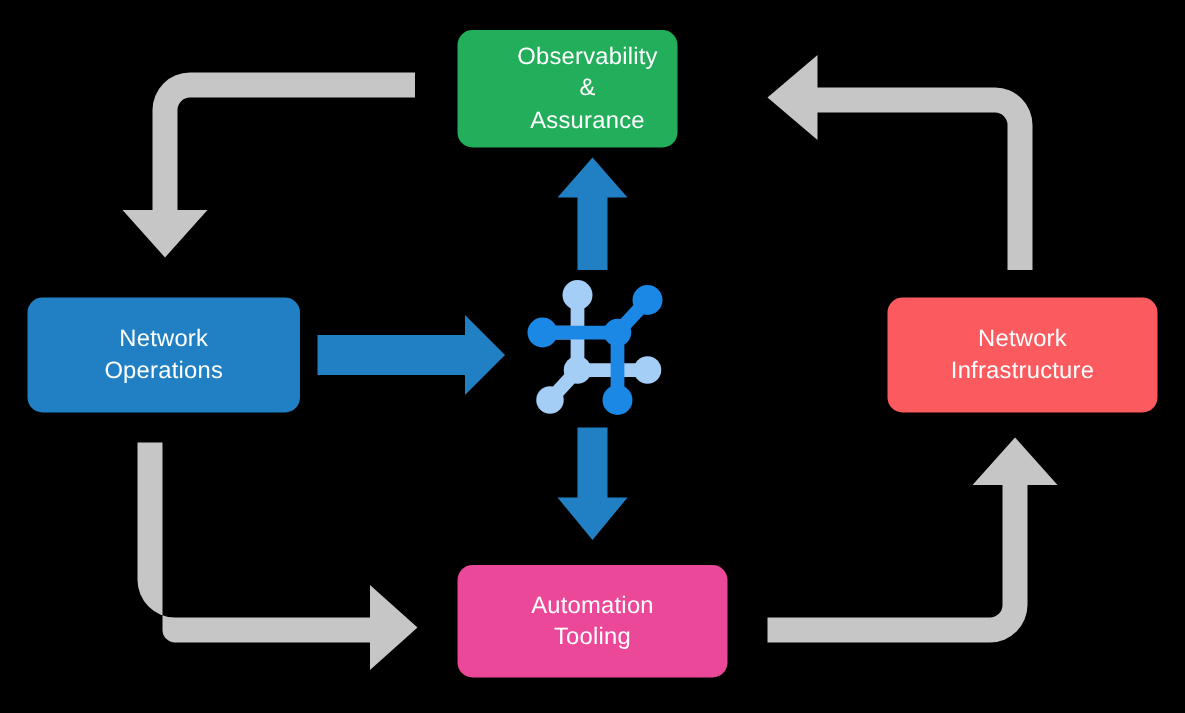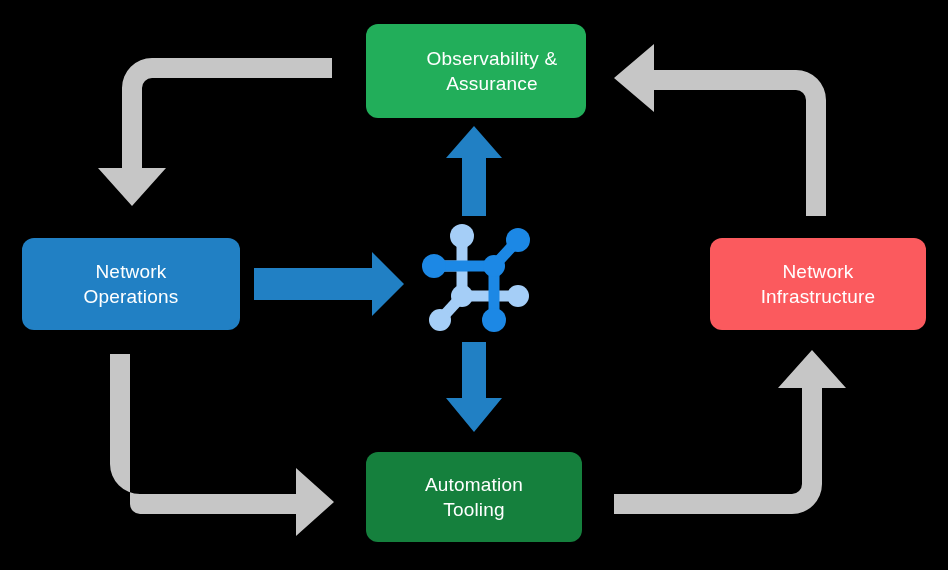--- a/index.html
+++ b/index.html
@@ -33,21 +33,21 @@
     padding: 6px 10px;
     z-index: 6;
   }
   .node-label {
     display: block;
     white-space: pre-line;
   }
 
   #box-observability {
     left: 366px;  top: 24px;
-    width: 220px; height: 94px; padding-left: 42px;
+    width: 176px; height: 94px; padding-left: 42px;
   }
   #box-operations {
     left: 22px;   top: 238px;
     width: 218px; height: 92px;
   }
   #box-infrastructure {
     left: 710px;  top: 238px;
     width: 216px; height: 92px;
   }
   #box-automation {
@@ -195,18 +195,18 @@
   <div class="node-box" id="box-operations" style="background: rgb(33, 128, 196);">
     <span class="node-label">Network
 Operations</span>
   </div>
 
   <div class="node-box" id="box-infrastructure" style="background: rgb(251, 90, 94);">
     <span class="node-label">Network
 Infrastructure</span>
   </div>
 
-  <div class="node-box" id="box-automation" style="background: #15803d;">
+  <div class="node-box" id="box-automation" style="background: #ec4899;">
     <span class="node-label">Automation
 Tooling</span>
   </div>
 
 </div>
 
 </body></html>

